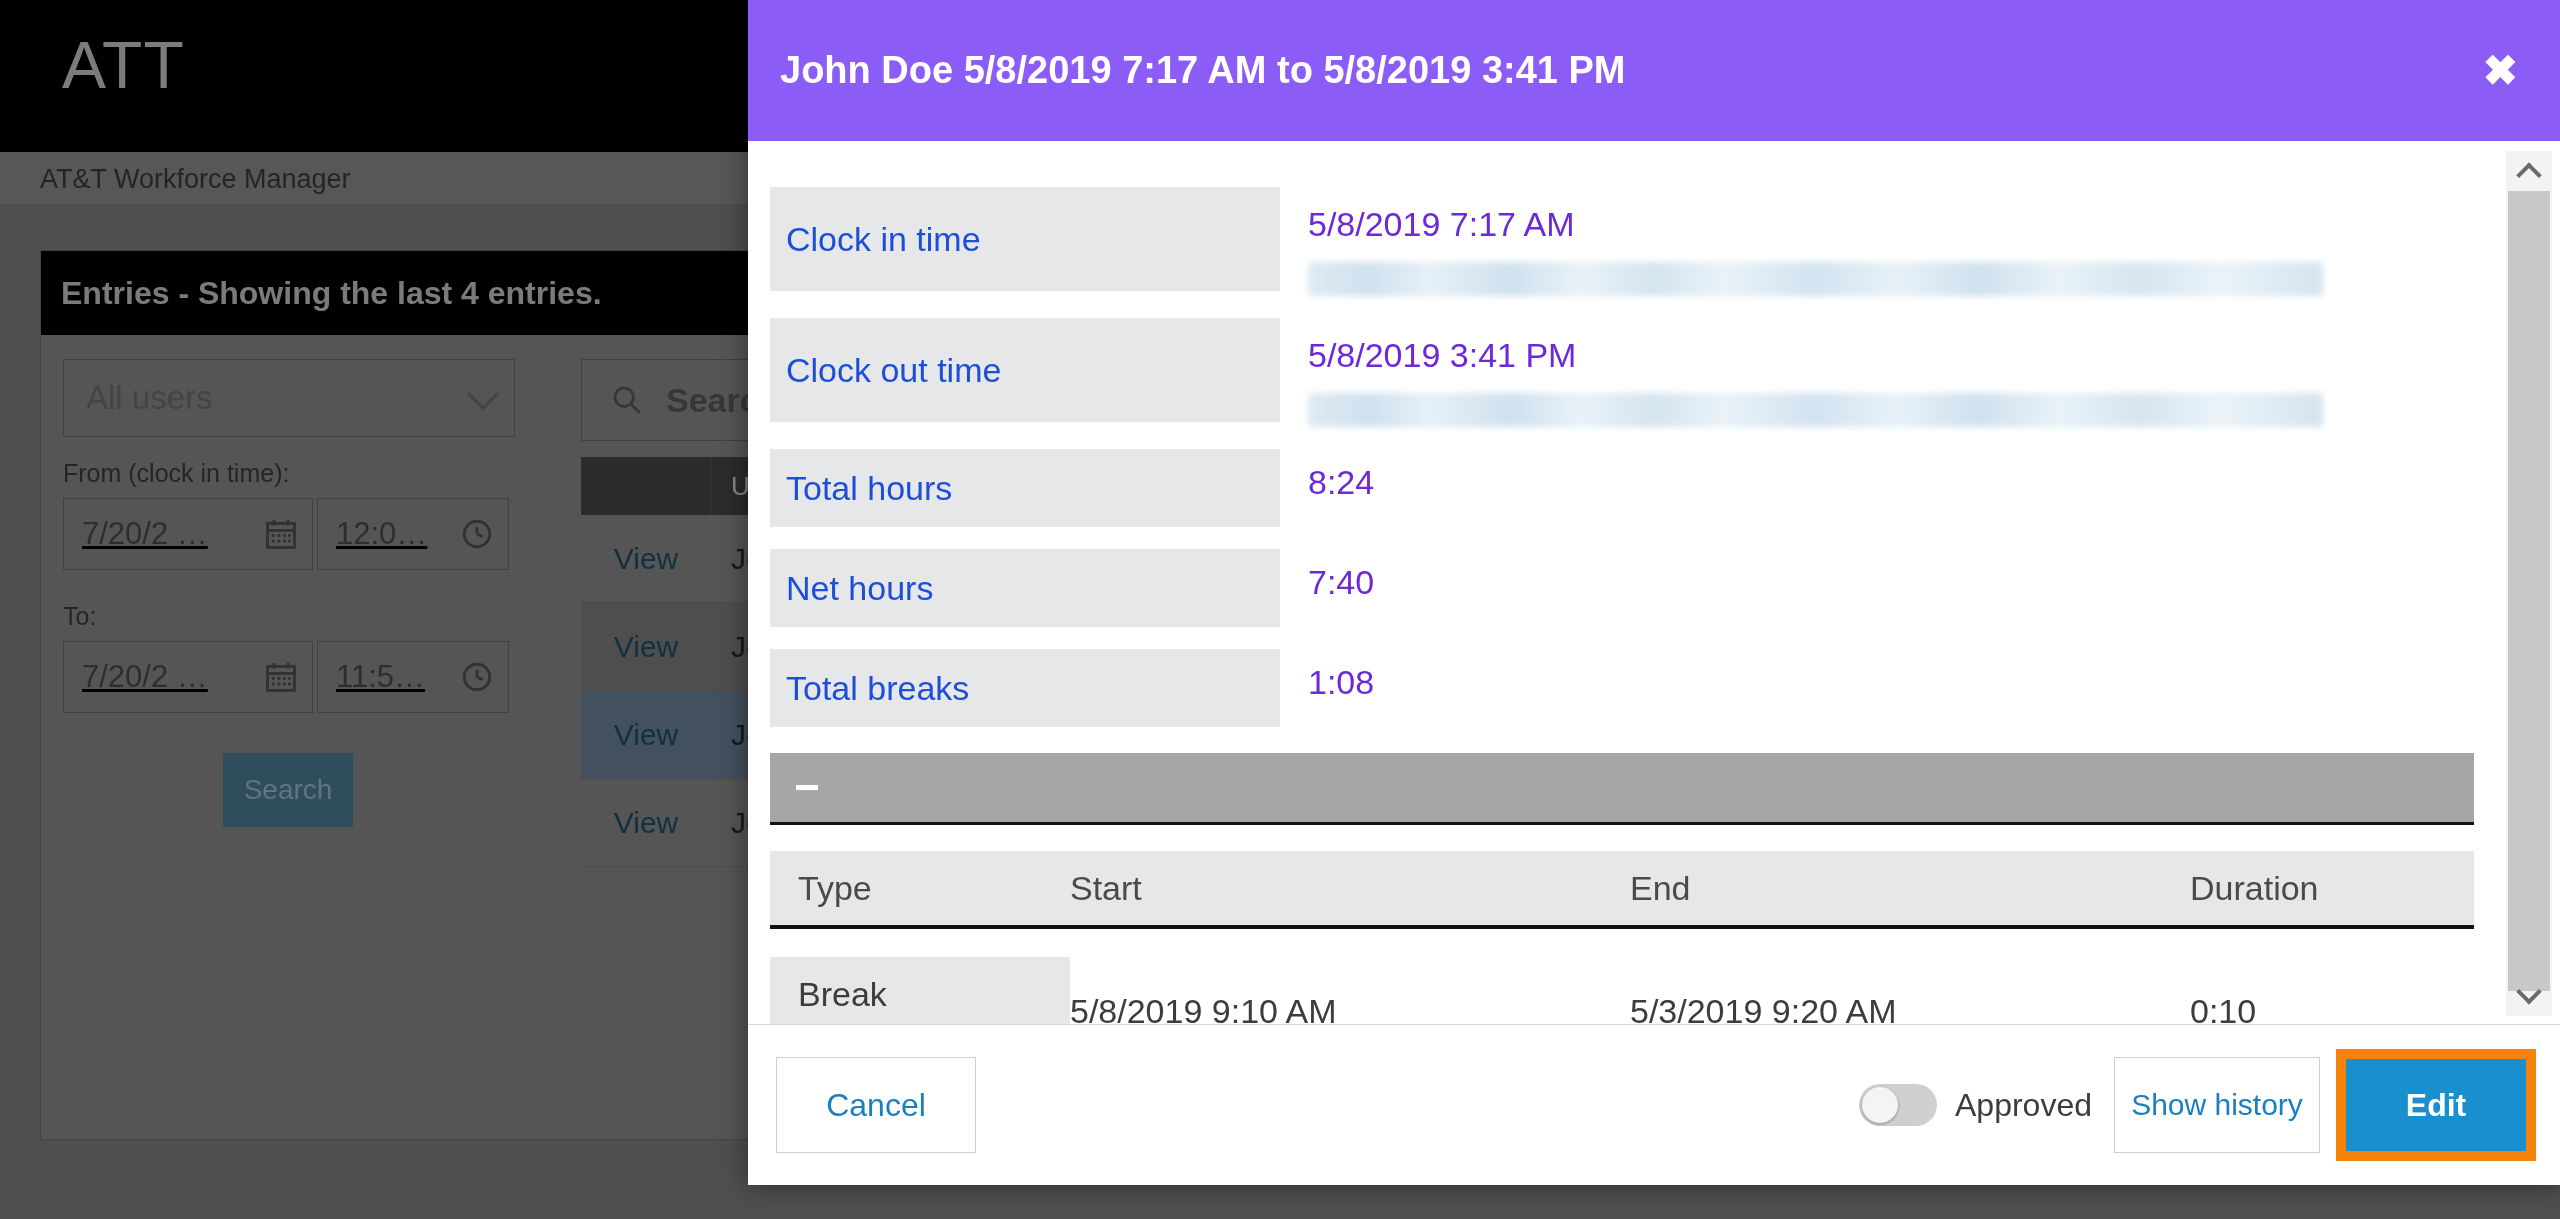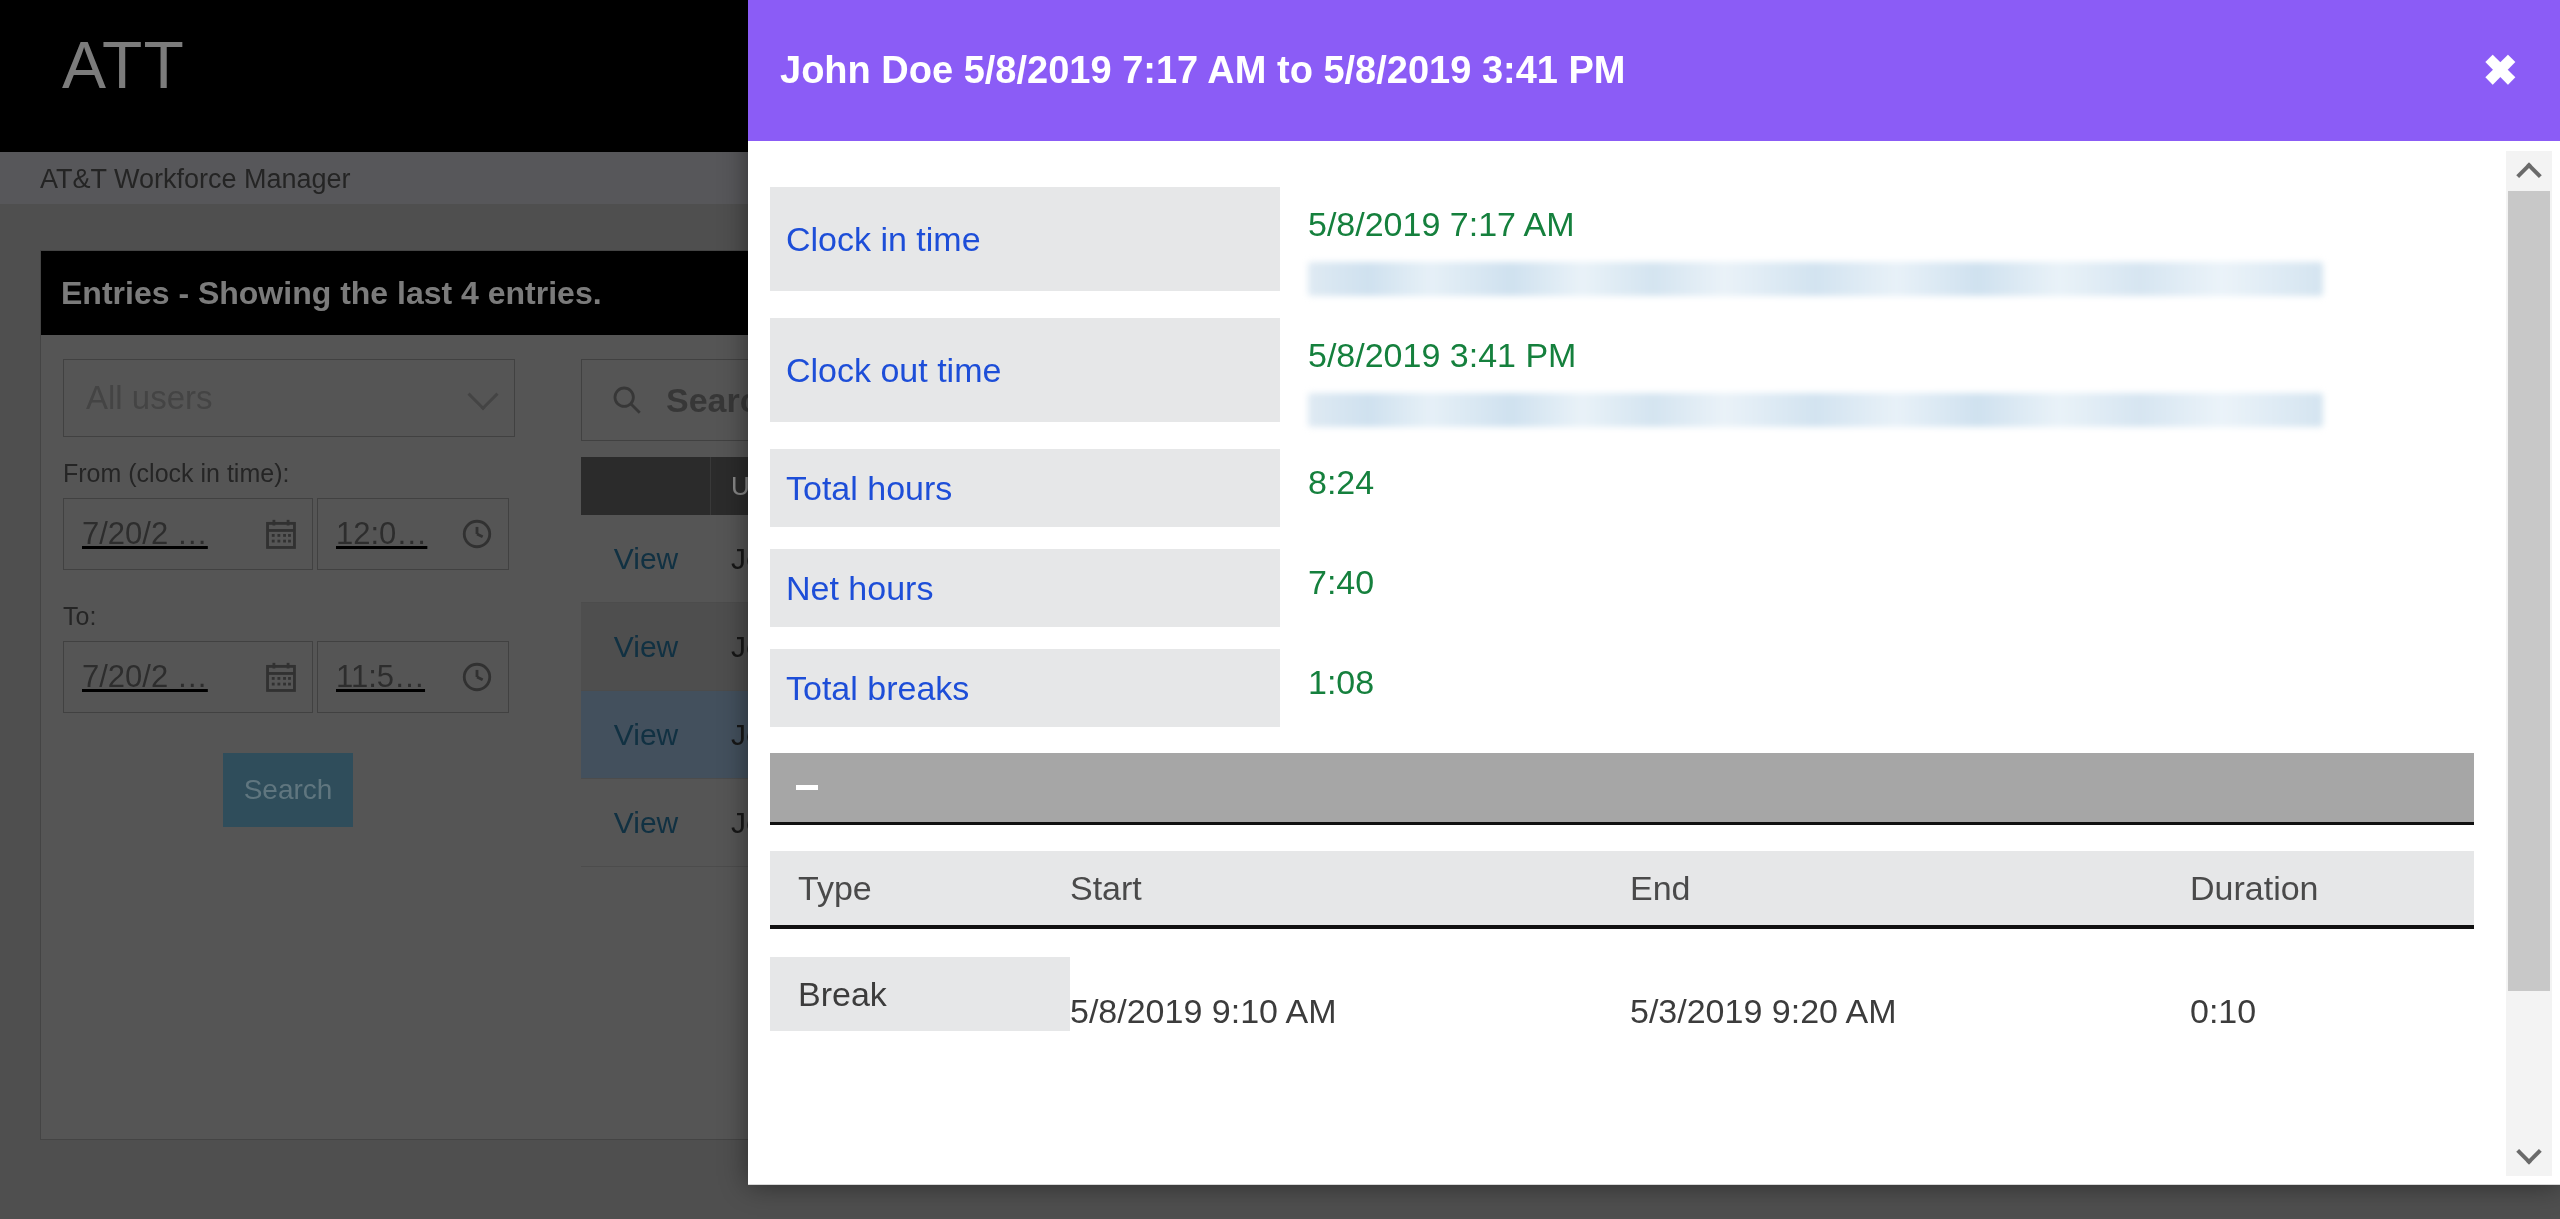--- a/index.html
+++ b/index.html
@@ -146,21 +146,21 @@
   }
 
   .kv-row { display:flex; align-items:flex-start; margin-top: 22px; }
   .kv-key {
     width: 510px; min-height: 104px; background:#e6e7e8; color:#1d4ed8;
     font-size: 34px; display:flex; align-items:center; padding-left: 16px;
     flex: 0 0 auto;
   }
   .kv-key.short { min-height: 78px; }
   .kv-val {
-    margin-left: 28px; padding-top: 18px; color:#15803d; font-size: 34px;
+    margin-left: 28px; padding-top: 18px; color:#6d28d9; font-size: 34px;
     flex: 1 1 auto;
   }
   .kv-val.short { padding-top: 14px; }
   .redacted {
     margin-top: 18px; height: 34px; width: 1015px; border-radius: 3px;
     background: linear-gradient(90deg,
       #dfeaf3 0%, #cfe1ef 6%, #e6f0f7 12%, #cfe1ef 20%, #e9f2f8 27%,
       #d4e4f0 34%, #eaf2f8 41%, #d2e3f0 50%, #e8f1f8 58%, #cfe1ef 66%,
       #e9f2f8 74%, #d6e5f1 82%, #ebf3f9 90%, #d4e4f0 100%);
     filter: blur(3px);
@@ -416,13 +416,26 @@
         </div>
       <div id="sb-track">
         <div id="sb-thumb"></div>
       </div>
       <div class="sb-btn">
           <span class="sb-chev down"></span>
         </div>
     </div>
   </div>
 
+  <div id="modal-footer">
+    <button id="cancel-btn">Cancel</button>
+    <div id="footer-right">
+      <div id="approved-toggle">
+        <div class="knob"></div>
+      </div>
+      <div id="approved-label">Approved</div>
+      <button id="show-history-btn">Show history</button>
+      <div id="edit-wrap">
+        <button id="edit-btn">Edit</button>
+      </div>
+    </div>
+  </div>
 </div>
 
 </body></html>

